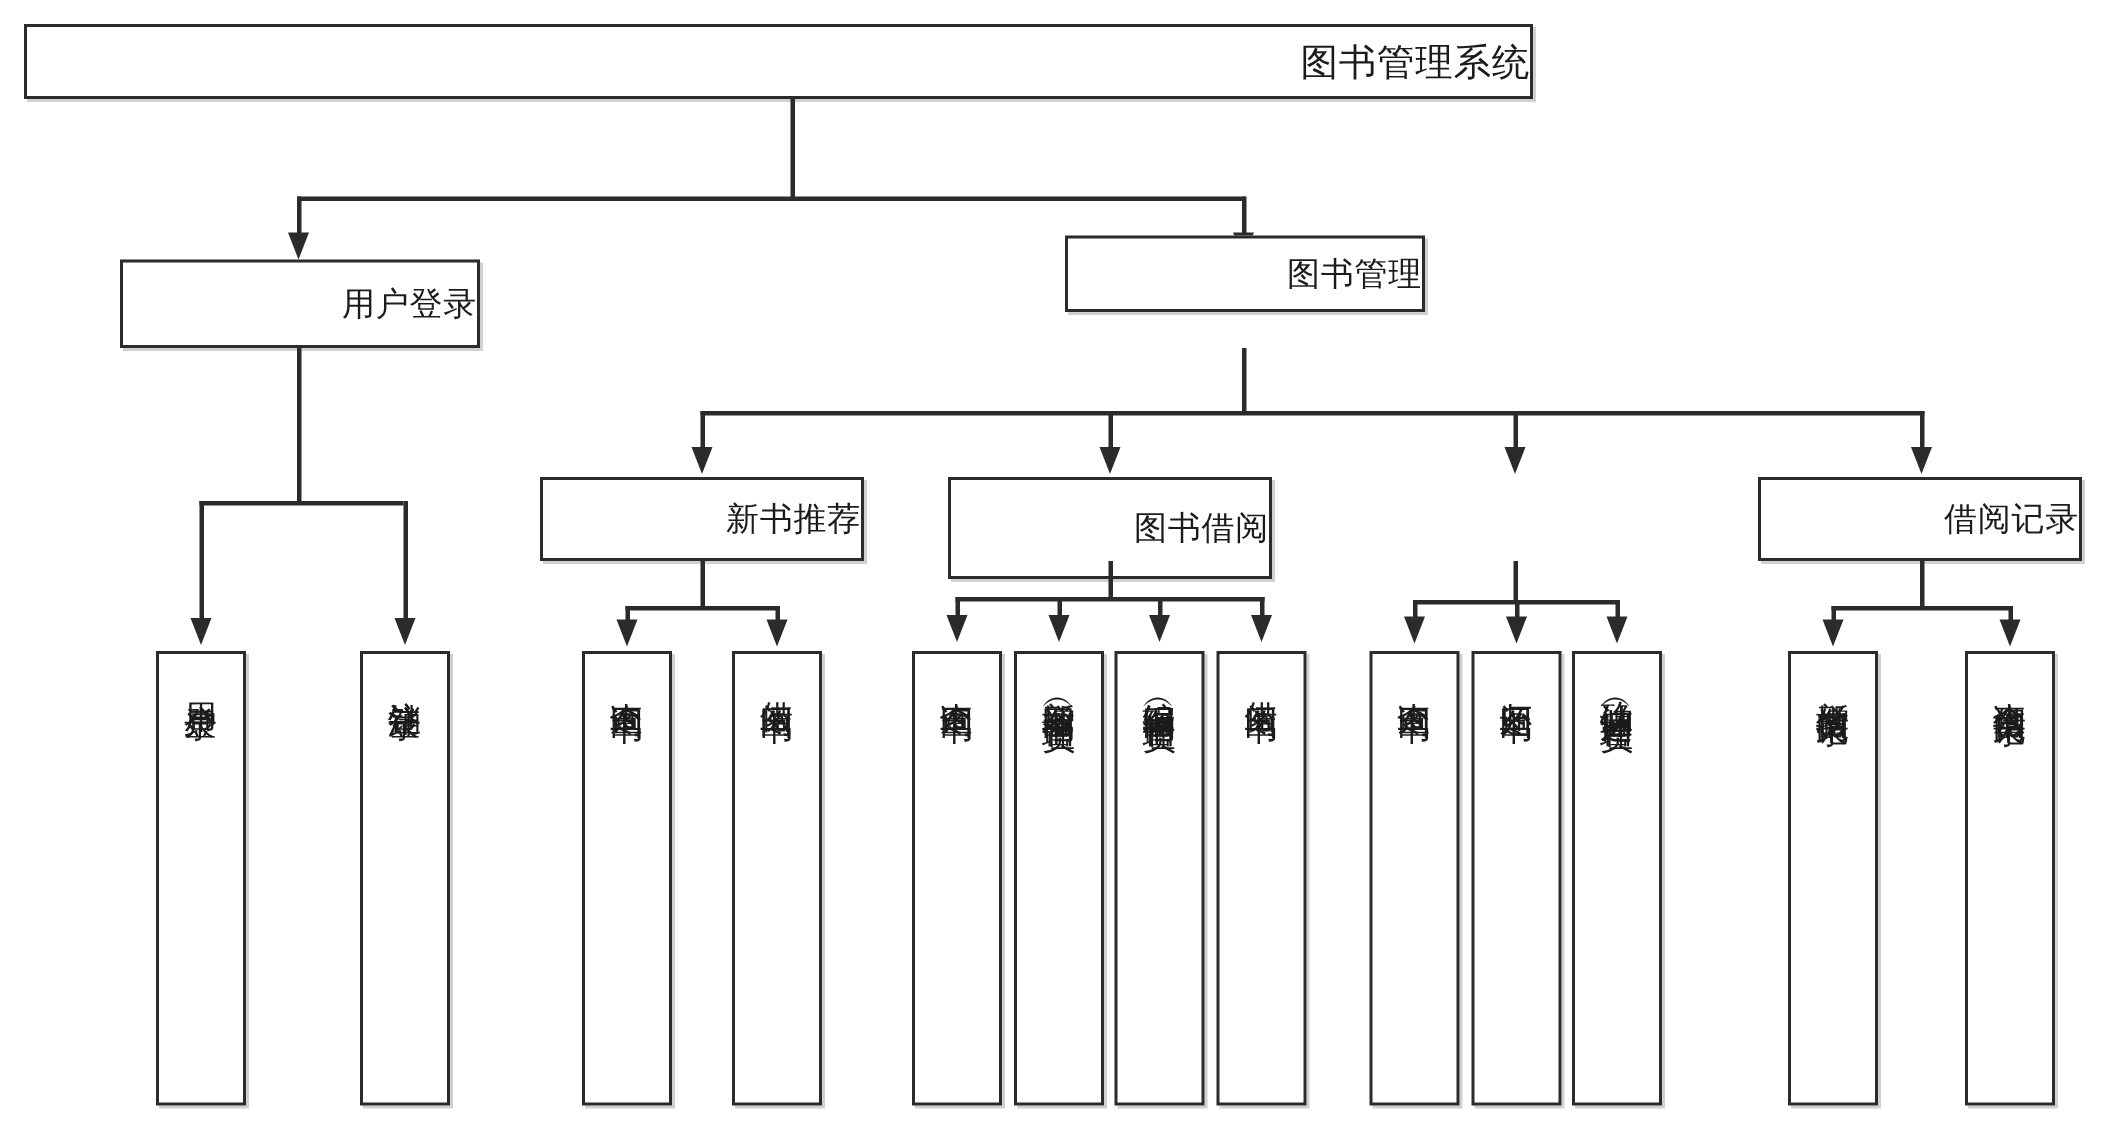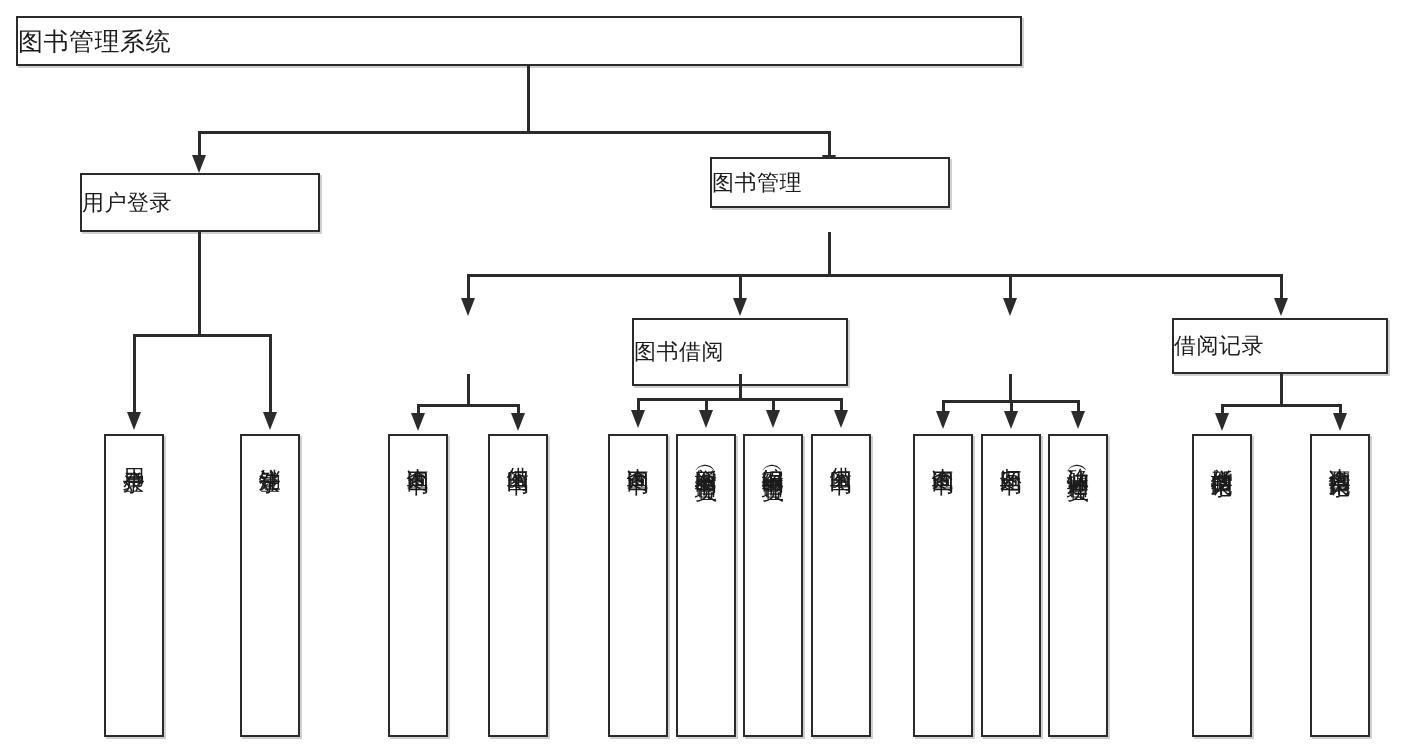--- a/index.html
+++ b/index.html
@@ -17,21 +17,21 @@
   }
   
   .node{
     position:absolute;
     box-sizing:border-box;
     background:#ffffff;
     border:2px solid #2b2b2b;
     box-shadow:2px 2px 0 rgba(120,120,120,.35);
     display:flex;
     align-items:center;
-    justify-content:flex-start;
+    justify-content:flex-end;
     color:#1b1b1b;
     letter-spacing:.5px;
   }
   .node.root{font-size:25px;}
   .node.lvl1{font-size:22px;}
   .node.lvl2{font-size:22px;}
   .node.leaf{
     font-size:22px;
     align-items:flex-start;
     justify-content:center;
@@ -102,20 +102,23 @@
   <div class="ln h" style="left:467px;top:274px;width:816px;"></div>
   <div class="ln v" style="left:467px;top:274px;height:28px;"></div>
   <div class="arrow" style="left:461px;top:298px;"></div>
   <div class="ln v" style="left:739px;top:274px;height:28px;"></div>
   <div class="arrow" style="left:733px;top:298px;"></div>
   <div class="ln v" style="left:1009px;top:274px;height:28px;"></div>
   <div class="arrow" style="left:1003px;top:298px;"></div>
   <div class="ln v" style="left:1280px;top:274px;height:28px;"></div>
   <div class="arrow" style="left:1274px;top:298px;"></div>
 
+  <div class="node lvl2" style="left:360px;top:318px;width:216px;height:56px;">
+    <span>新书推荐</span>
+  </div>
   <div class="node lvl2" style="left:632px;top:318px;width:216px;height:68px;">
     <span>图书借阅</span>
   </div>
   <div class="node lvl2" style="left:1172px;top:318px;width:216px;height:56px;">
     <span>借阅记录</span>
   </div>
 
   <div class="ln v" style="left:467px;top:374px;height:32px;"></div>
   <div class="ln h" style="left:417px;top:404px;width:103px;"></div>
   <div class="ln v" style="left:417px;top:404px;height:11px;"></div>

